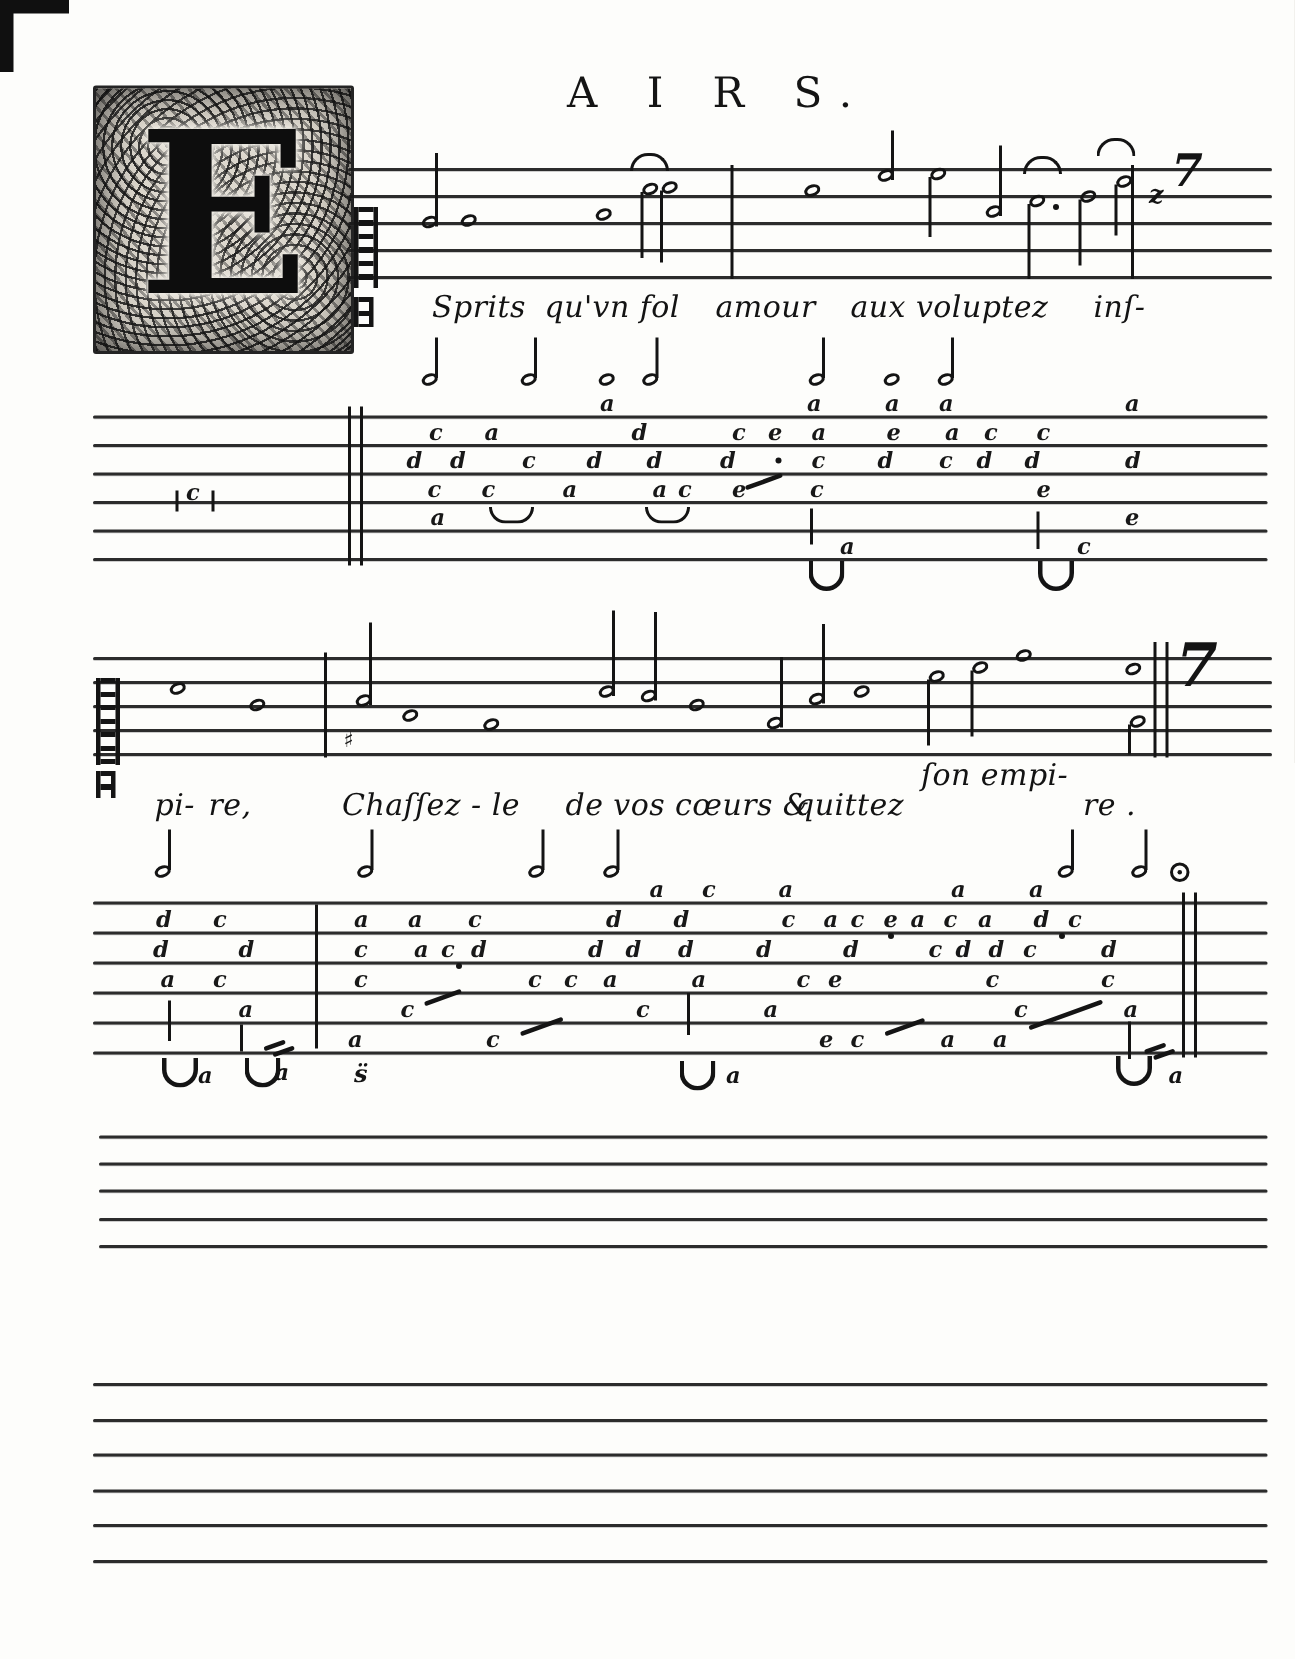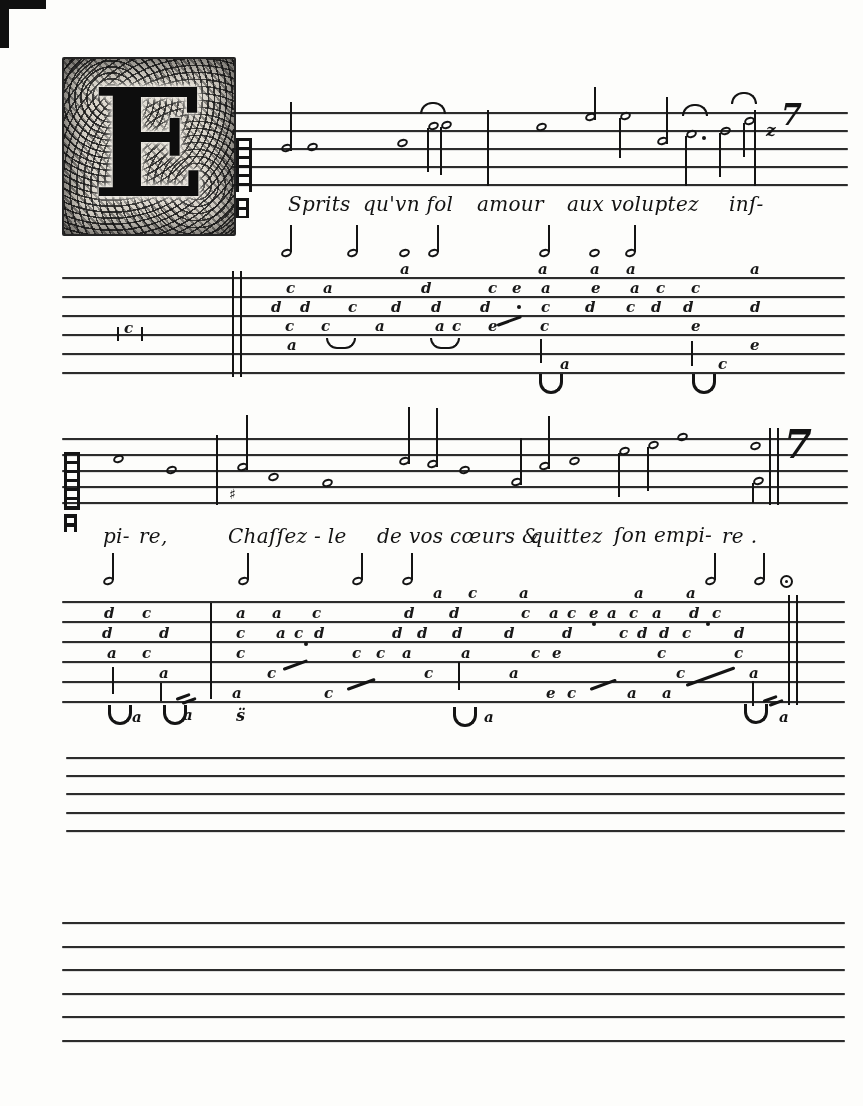--- a/index.html
+++ b/index.html
@@ -53,20 +53,21 @@
   }
   .corner-h{position:absolute;left:0;top:0;width:46px;height:9px;background:#101010;}
   .corner-v{position:absolute;left:0;top:0;width:9px;height:48px;background:#101010;}
 </style>
 </head>
 <body>
 
 <div id="stage">
   <div class="corner-h"></div>
   <div class="corner-v"></div>
+  <div class="title">A I R S.</div>
   <div class="initial">
     <span class="initial-letter">E</span>
   </div>
   <div id="music-layer">
       <div class="sline" style="left: 232px; top: 112px; width: 616px;"></div>
       <div class="sline" style="left: 232px; top: 130px; width: 616px;"></div>
       <div class="sline" style="left: 232px; top: 148px; width: 616px;"></div>
       <div class="sline" style="left: 232px; top: 166px; width: 616px;"></div>
       <div class="sline" style="left: 232px; top: 184px; width: 616px;"></div>
       <div class="clef" style="left: 236px; top: 138px; width: 16px; height: 54px;"></div>
@@ -139,21 +140,21 @@
       <div class="bar" style="left: 216px; top: 435px; height: 70px;"></div>
       <div class="bar" style="left: 769px; top: 428px; height: 77px;"></div>
       <div class="bar" style="left: 777px; top: 428px; height: 77px;"></div>
       <div class="gly" style="left: 229px; top: 487px; font-size: 14px;">♯</div>
       <div class="gly" style="left: 784px; top: 424px; font-size: 40px;">7</div>
       <div class="lyr" style="left: 103px; top: 524px;">pi-</div>
       <div class="lyr" style="left: 139px; top: 524px;">re,</div>
       <div class="lyr" style="left: 228px; top: 524px;">Chaſſez - le</div>
       <div class="lyr" style="left: 377px; top: 524px;">de vos cœurs &amp;</div>
       <div class="lyr" style="left: 530px; top: 524px;">quittez</div>
-      <div class="lyr" style="left: 614px; top: 523px;">ſon empi-</div>
+      <div class="lyr" style="left: 614px; top: 504px;">ſon empi-</div>
       <div class="lyr" style="left: 722px; top: 524px;">re .</div>
       <div class="nh" style="left: 281px; top: 249px;"></div>
       <div class="stem" style="left: 290px; top: 225px; height: 27px;"></div>
       <div class="nh" style="left: 347px; top: 249px;"></div>
       <div class="stem" style="left: 356px; top: 225px; height: 27px;"></div>
       <div class="nh" style="left: 399px; top: 249px;"></div>
       <div class="nh" style="left: 428px; top: 249px;"></div>
       <div class="stem" style="left: 437px; top: 225px; height: 27px;"></div>
       <div class="nh" style="left: 539px; top: 249px;"></div>
       <div class="stem" style="left: 548px; top: 225px; height: 27px;"></div>

